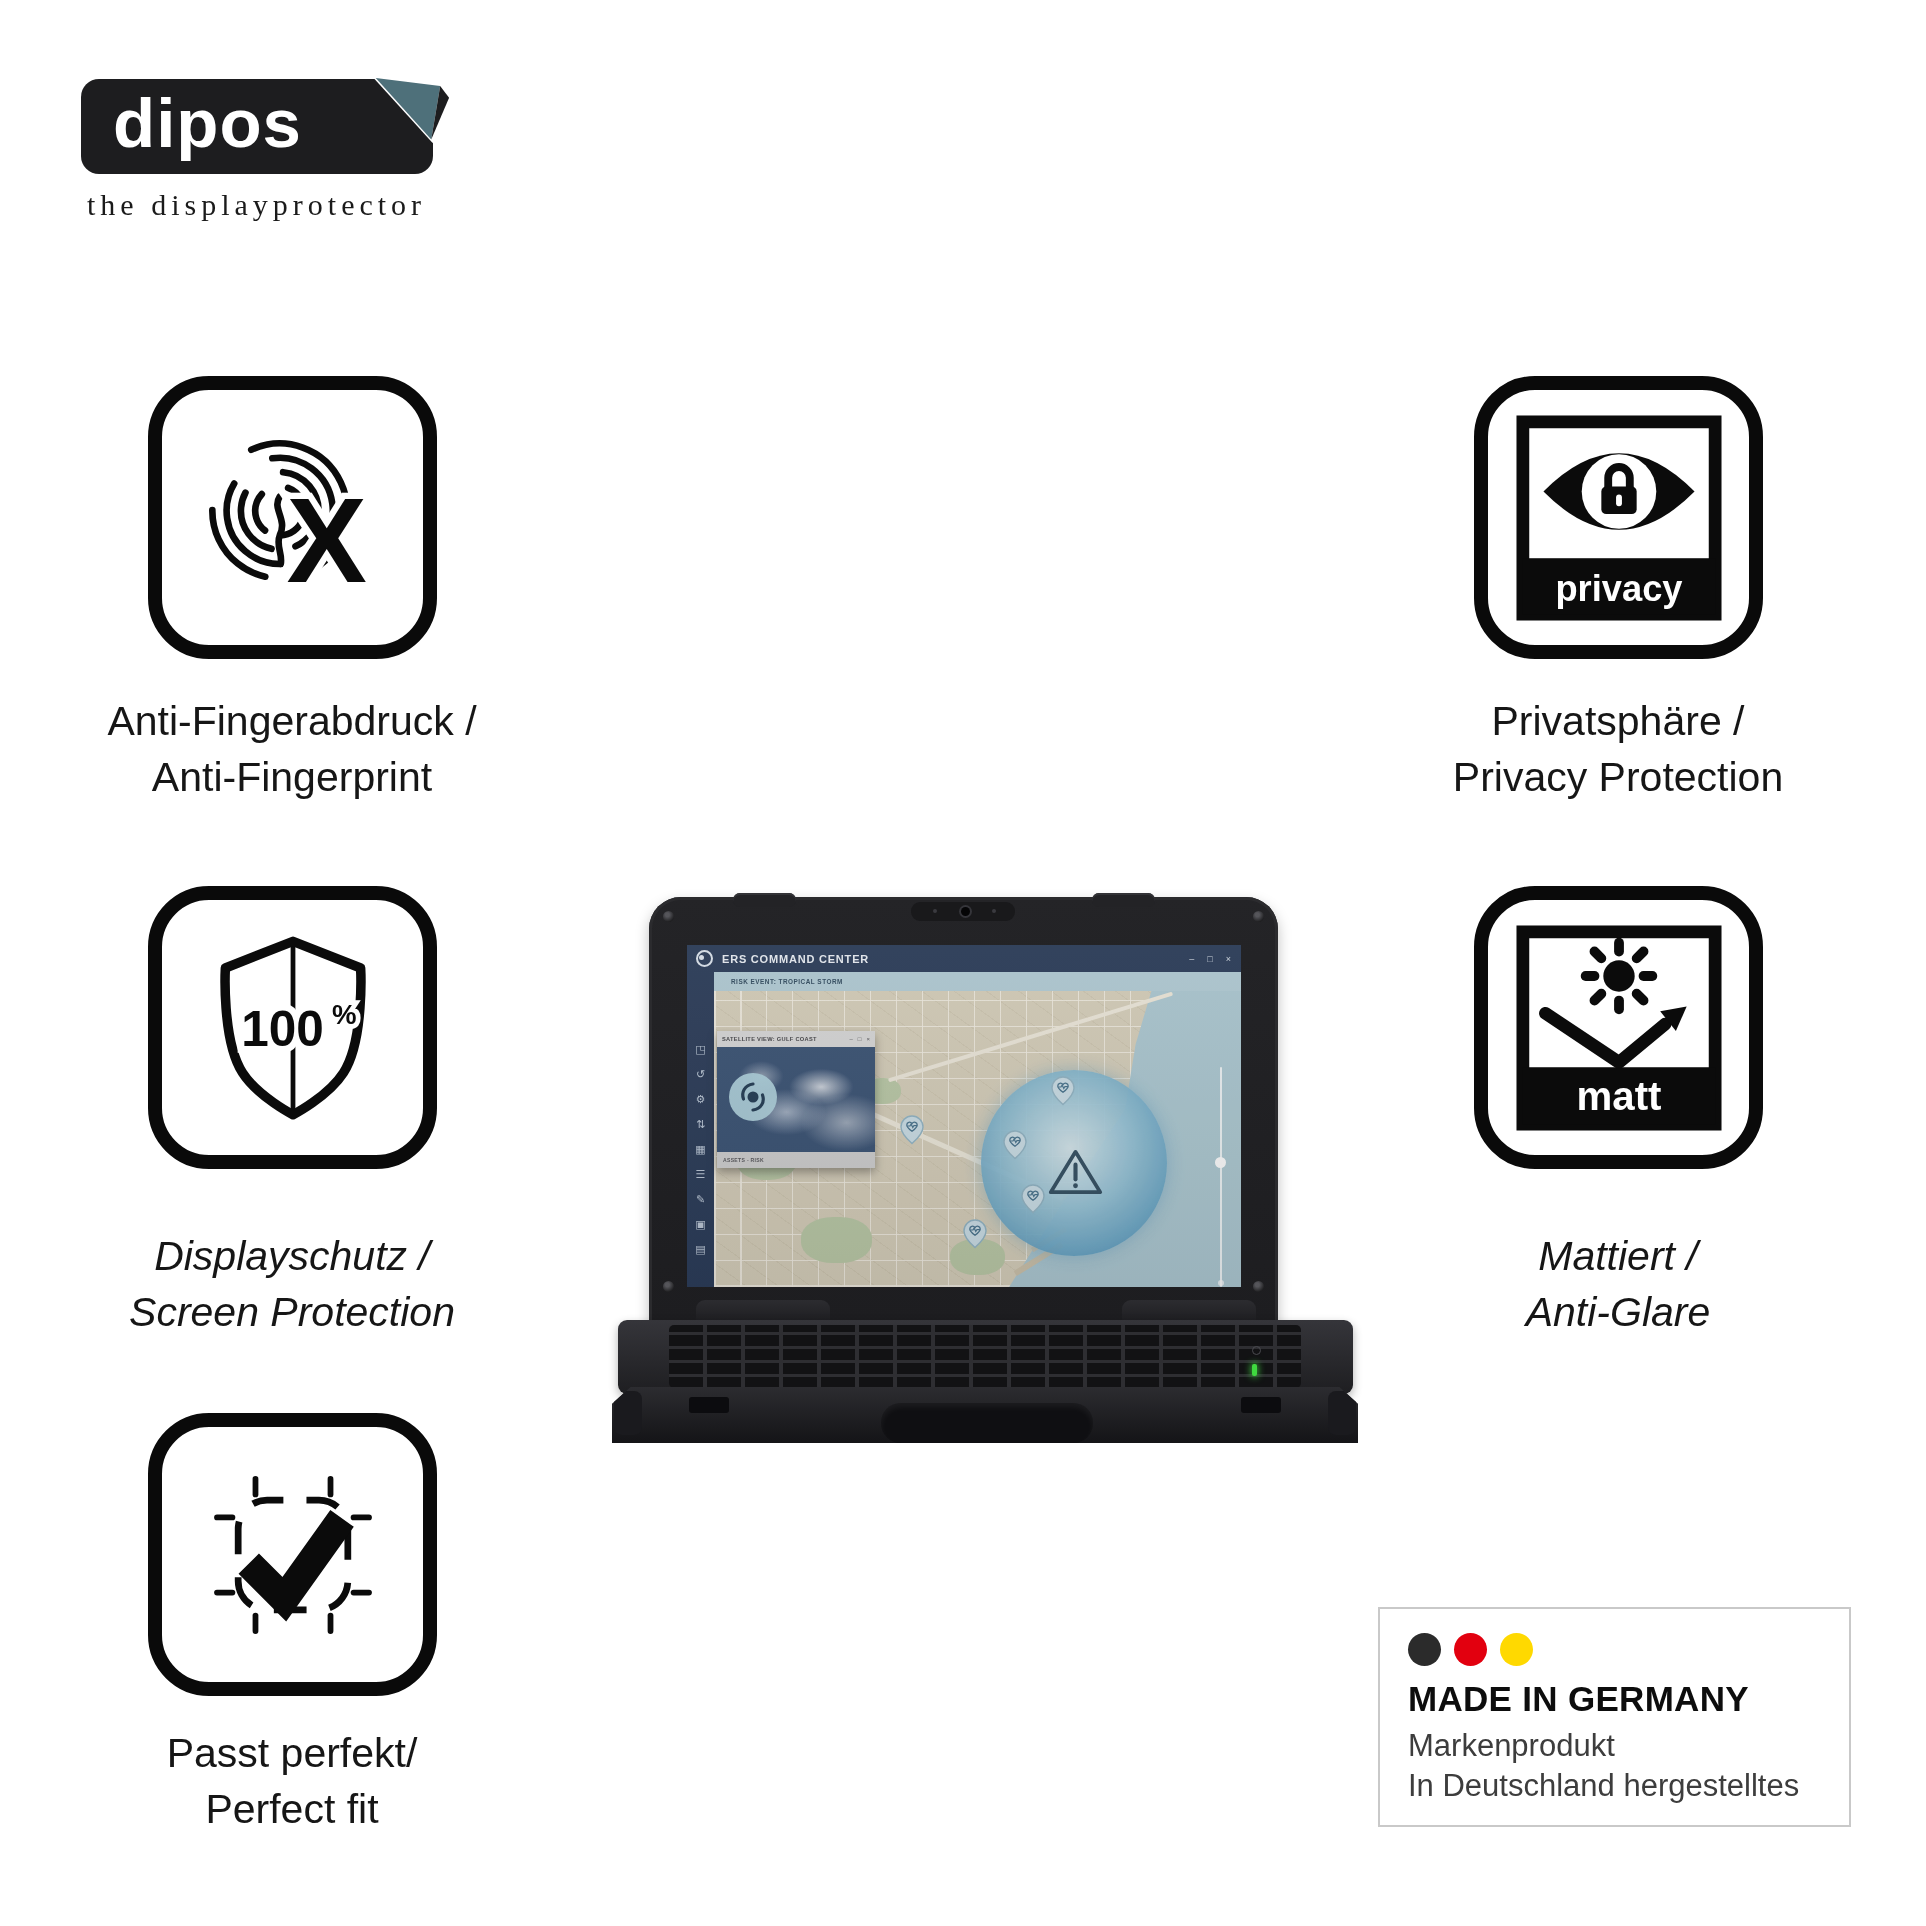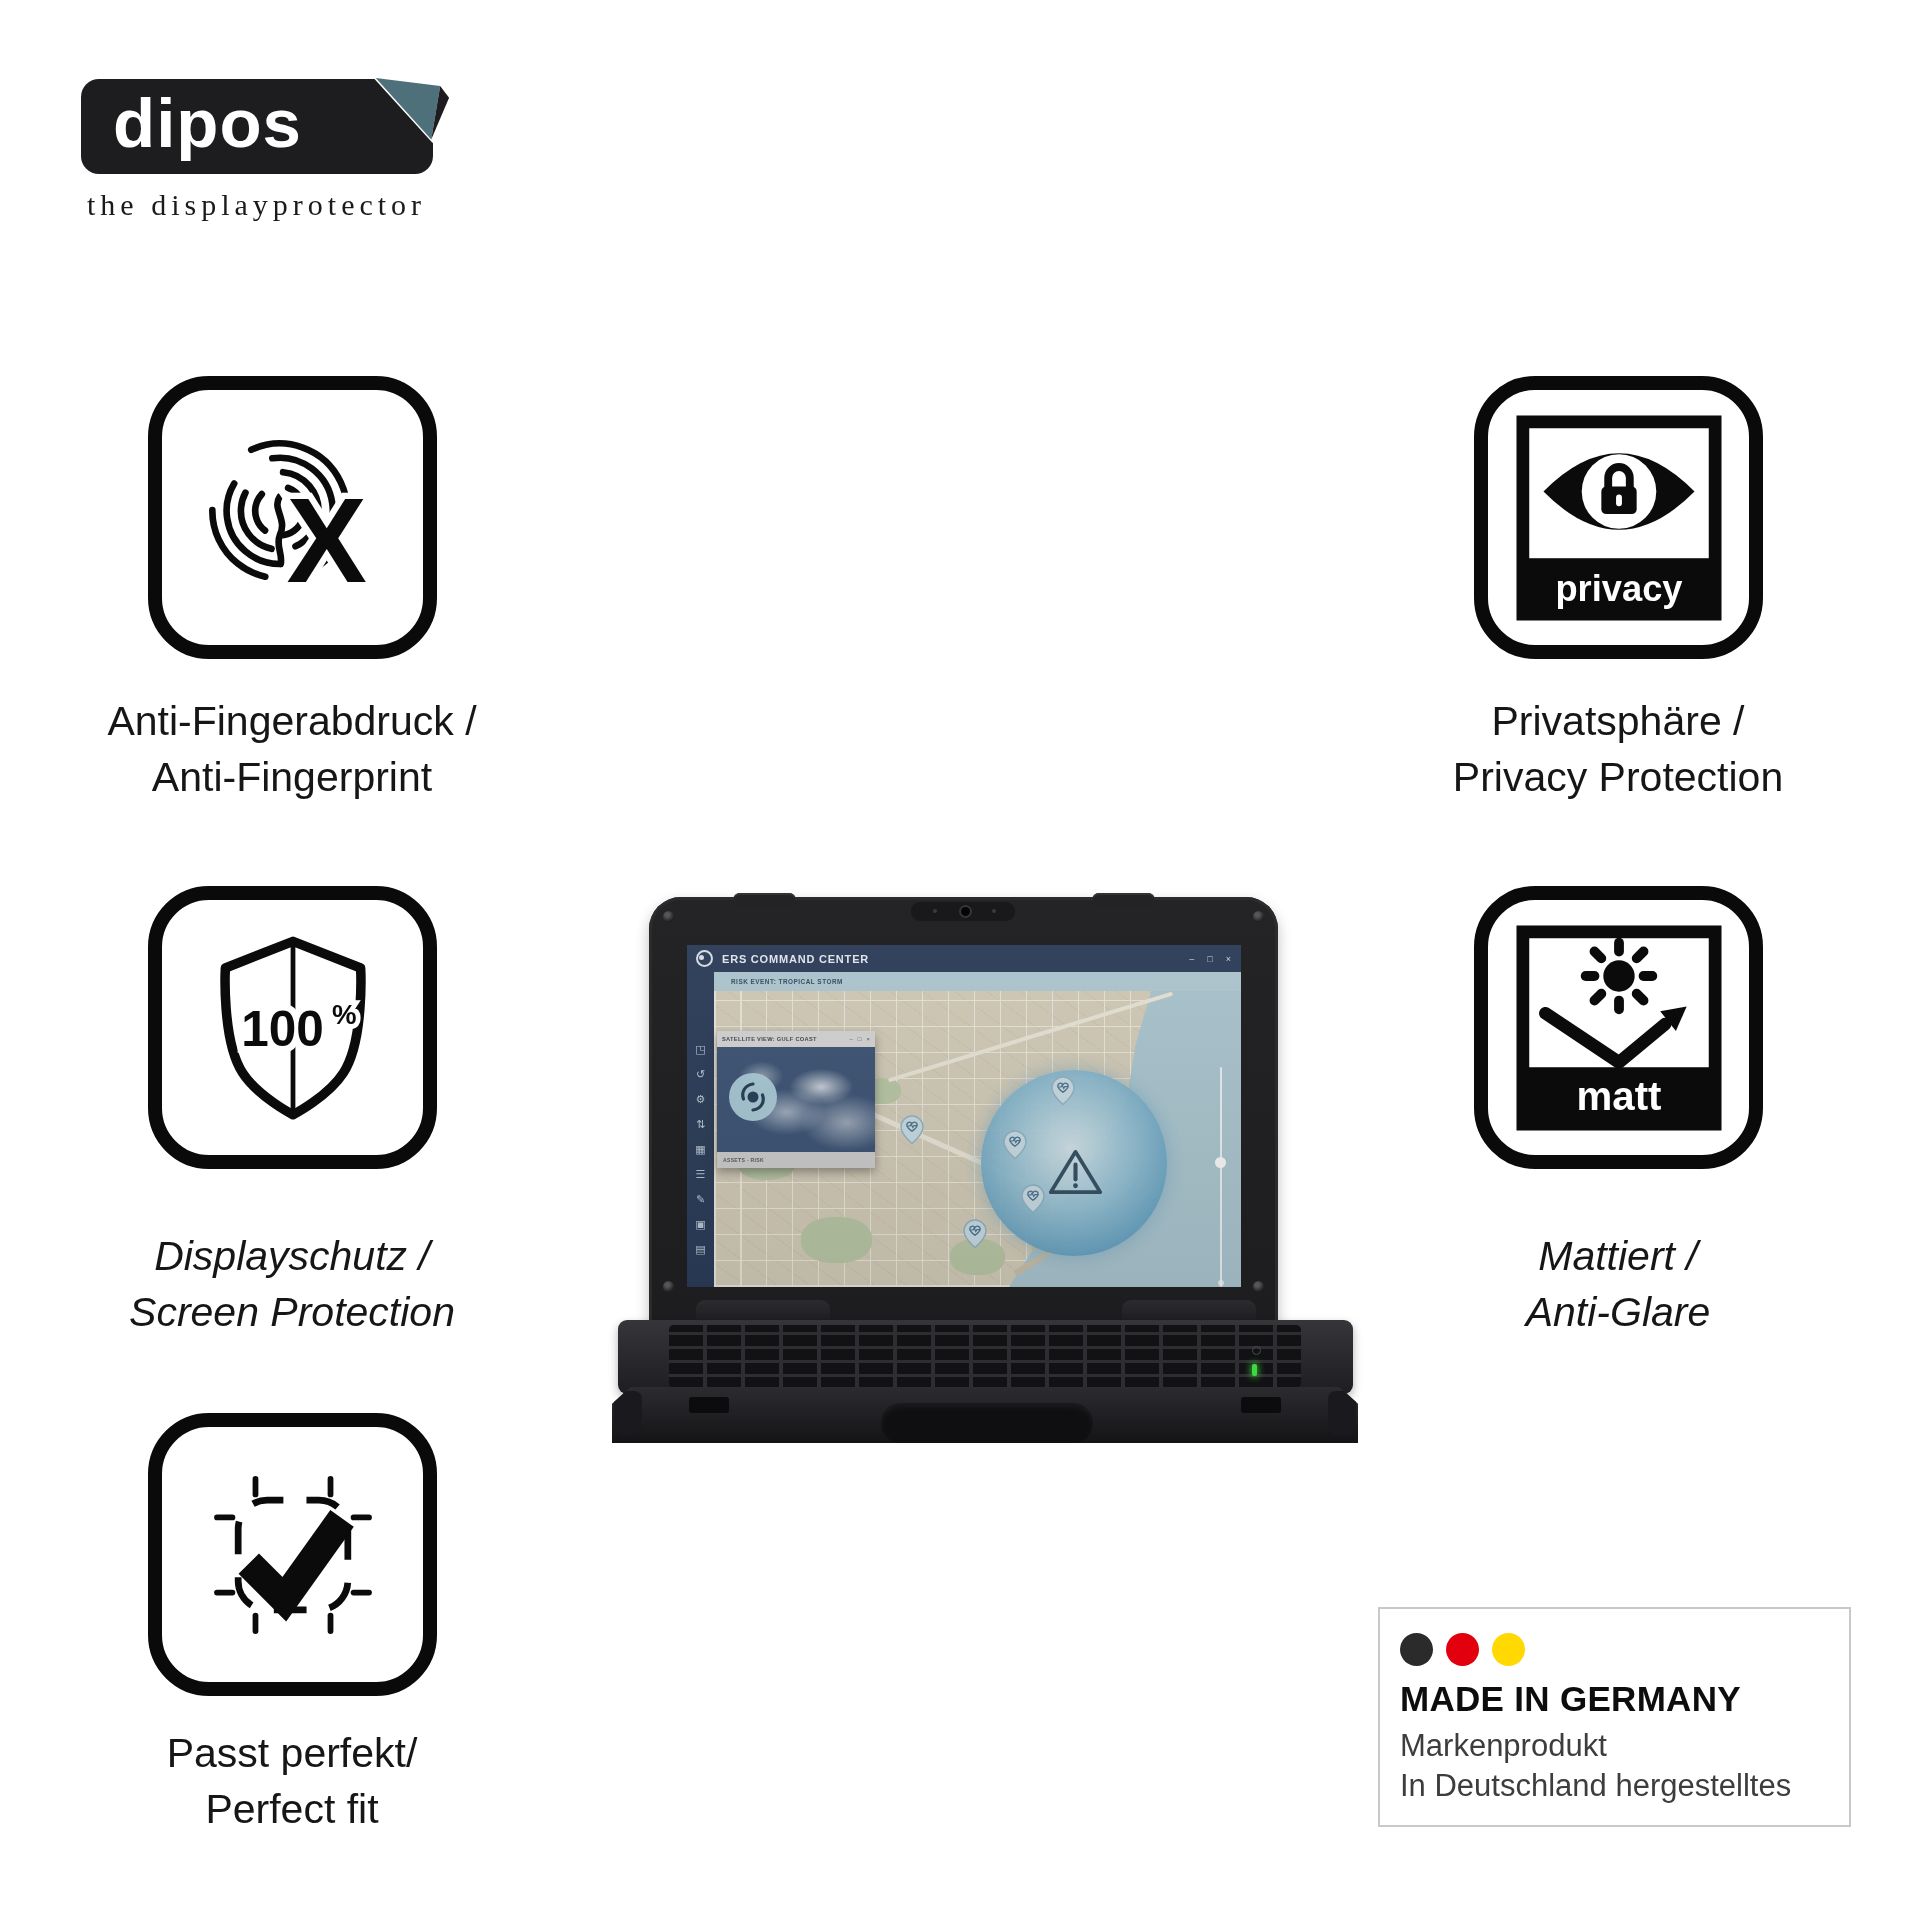--- a/index.html
+++ b/index.html
@@ -91,21 +91,21 @@
                        radial-gradient(55px 32px at 44% 62%,rgba(228,236,246,.6),transparent 72%),
                        radial-gradient(61px 38px at 82% 72%,rgba(255,255,255,.5),transparent 75%),
                        radial-gradient(32px 22px at 28% 28%,rgba(255,255,255,.45),transparent 70%);}
   .storm-badge{position:absolute;left:12px;top:26px;width:48px;height:48px;border-radius:50%;
                background:rgba(169,211,224,.95);display:flex;align-items:center;justify-content:center;}
   .satwin-footer{height:16px;background:#d0d0d0;font-size:5.1px;font-weight:700;color:#55555a;line-height:16px;
                  padding-left:6px;letter-spacing:0.3px;}
 
   
   .mig{position:absolute;left:1378px;top:1607px;width:473px;height:220px;border:2px solid #c9c9c9;background:#fff;
-       box-sizing:border-box;padding:24px 0 0 20px;}
+       box-sizing:border-box;padding:24px 0 0 28px;}
   .mig-dots{display:flex;gap:13px;margin-bottom:13px;}
   .mig-dot{width:33px;height:33px;border-radius:50%;}
   .mig-h{font-size:35px;font-weight:800;color:#0d0d0d;letter-spacing:0.3px;margin-bottom:7px;}
   .mig-t{font-size:31px;color:#3d3d3d;line-height:1.28;}
 </style>
 </head>
 <body>
 
 <div class="canvas">
 

